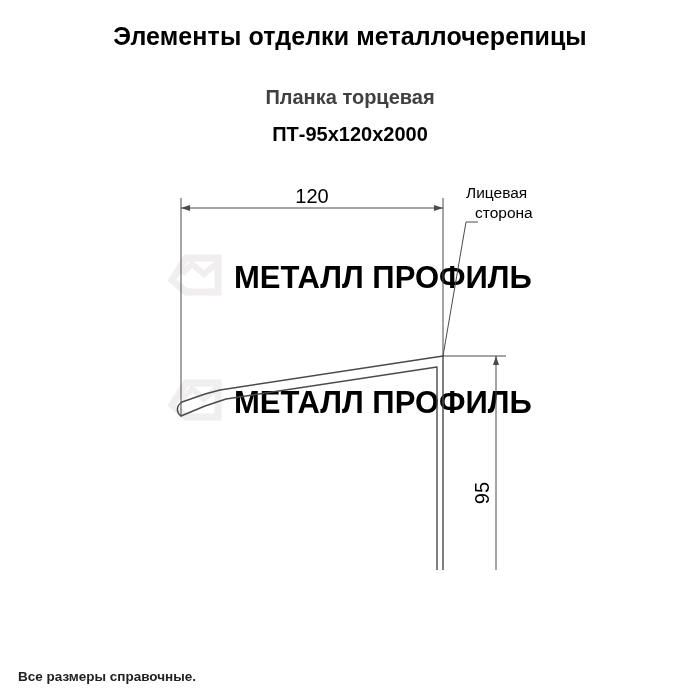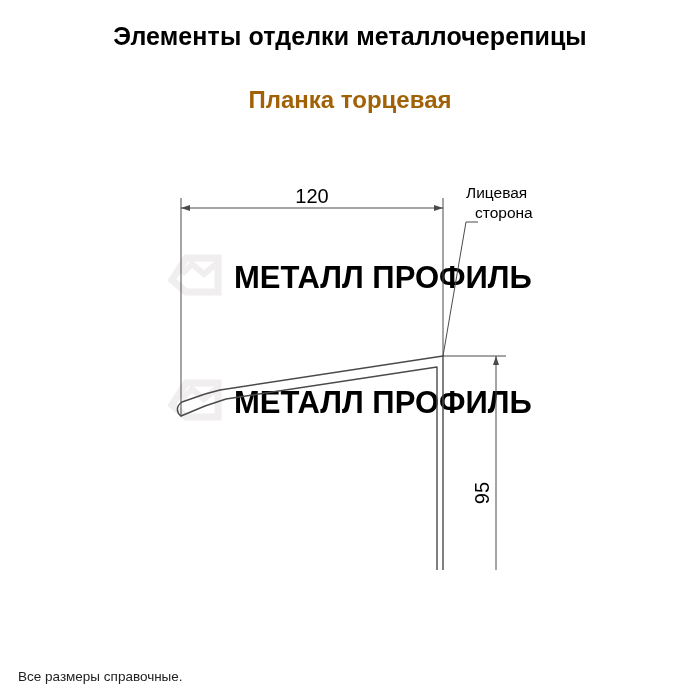--- a/index.html
+++ b/index.html
@@ -30,23 +30,23 @@
     font-weight: bold;
     letter-spacing: 0.1px;
     color: #000000;
   }
   .subtitle {
     position: absolute;
     top: 86px;
     left: 0;
     width: 700px;
     text-align: center;
-    font-size: 24px;
+    font-size: 20px;
     font-weight: bold;
-    color: #a16207;
+    color: #404040;
   }
   .code {
     position: absolute;
     top: 123px;
     left: 0;
     width: 700px;
     text-align: center;
     font-size: 20px;
     font-weight: bold;
     color: #000000;
@@ -66,20 +66,21 @@
     height: 700px;
     pointer-events: none;
   }
   .footer {
     position: absolute;
     left: 18px;
     bottom: 14px;
     font-size: 13.5px;
     line-height: 19px;
     color: #222222;
+    font-weight: bold;
   }
   .footer div {
     white-space: nowrap;
   }
   svg text {
     font-family: "Liberation Sans", sans-serif;
     fill: #000000;
   }
 </style>
 </head>
@@ -101,20 +102,21 @@
           <path d="M0,40 L14,18 L46,18 L46,52 L14,52 Z" fill="none" stroke="#f0eeee" stroke-width="7"></path>
           <path d="M10,34 L20,24 L32,34 L44,24" fill="none" stroke="#f0eeee" stroke-width="6"></path>
         </g>
         <text x="62" y="48" font-size="31" font-weight="bold" fill="#f0eeee">МЕТАЛЛ ПРОФИЛЬ</text>
       </g>
     </g>
   </svg>
 
   <div class="title">Элементы отделки металлочерепицы</div>
   <div class="subtitle">Планка торцевая</div>
+  <div class="code">ПТ-95х120х2000</div>
 
   <svg class="drawing" viewBox="0 0 700 420" preserveAspectRatio="none">
 
     <g stroke="#4a4a4a" fill="none" stroke-width="1.4" stroke-linecap="round" stroke-linejoin="round">
 
       <path d="M181,266 C176,262 176,256 182,252 L205,244 L220,240 L443,206"></path>
       <path d="M443,206 L443,479"></path>
       <path d="M443,479 L463,470"></path>
       <path d="M417,486 L437,477"></path>
       <path d="M417,486 L443,479"></path>

